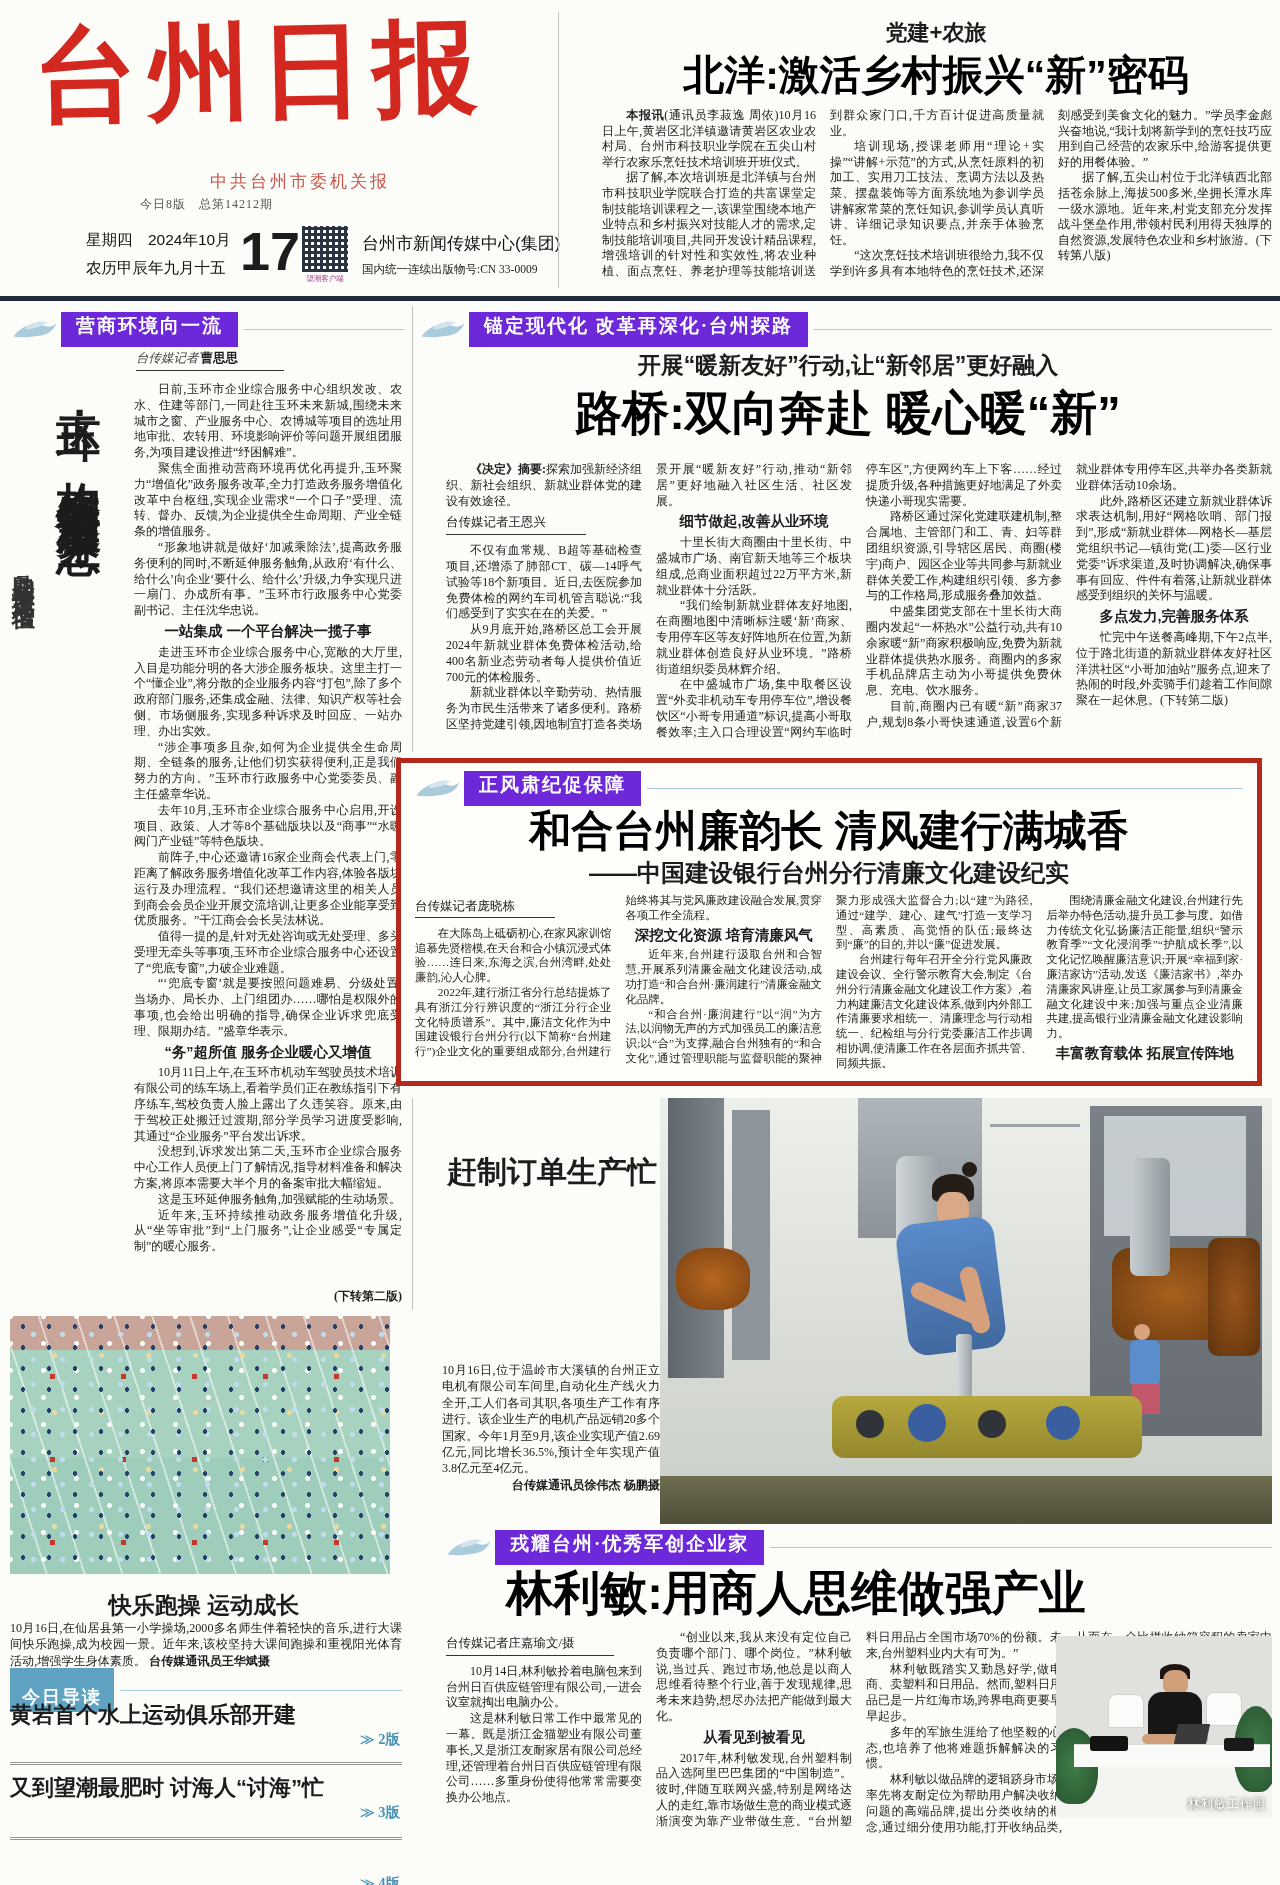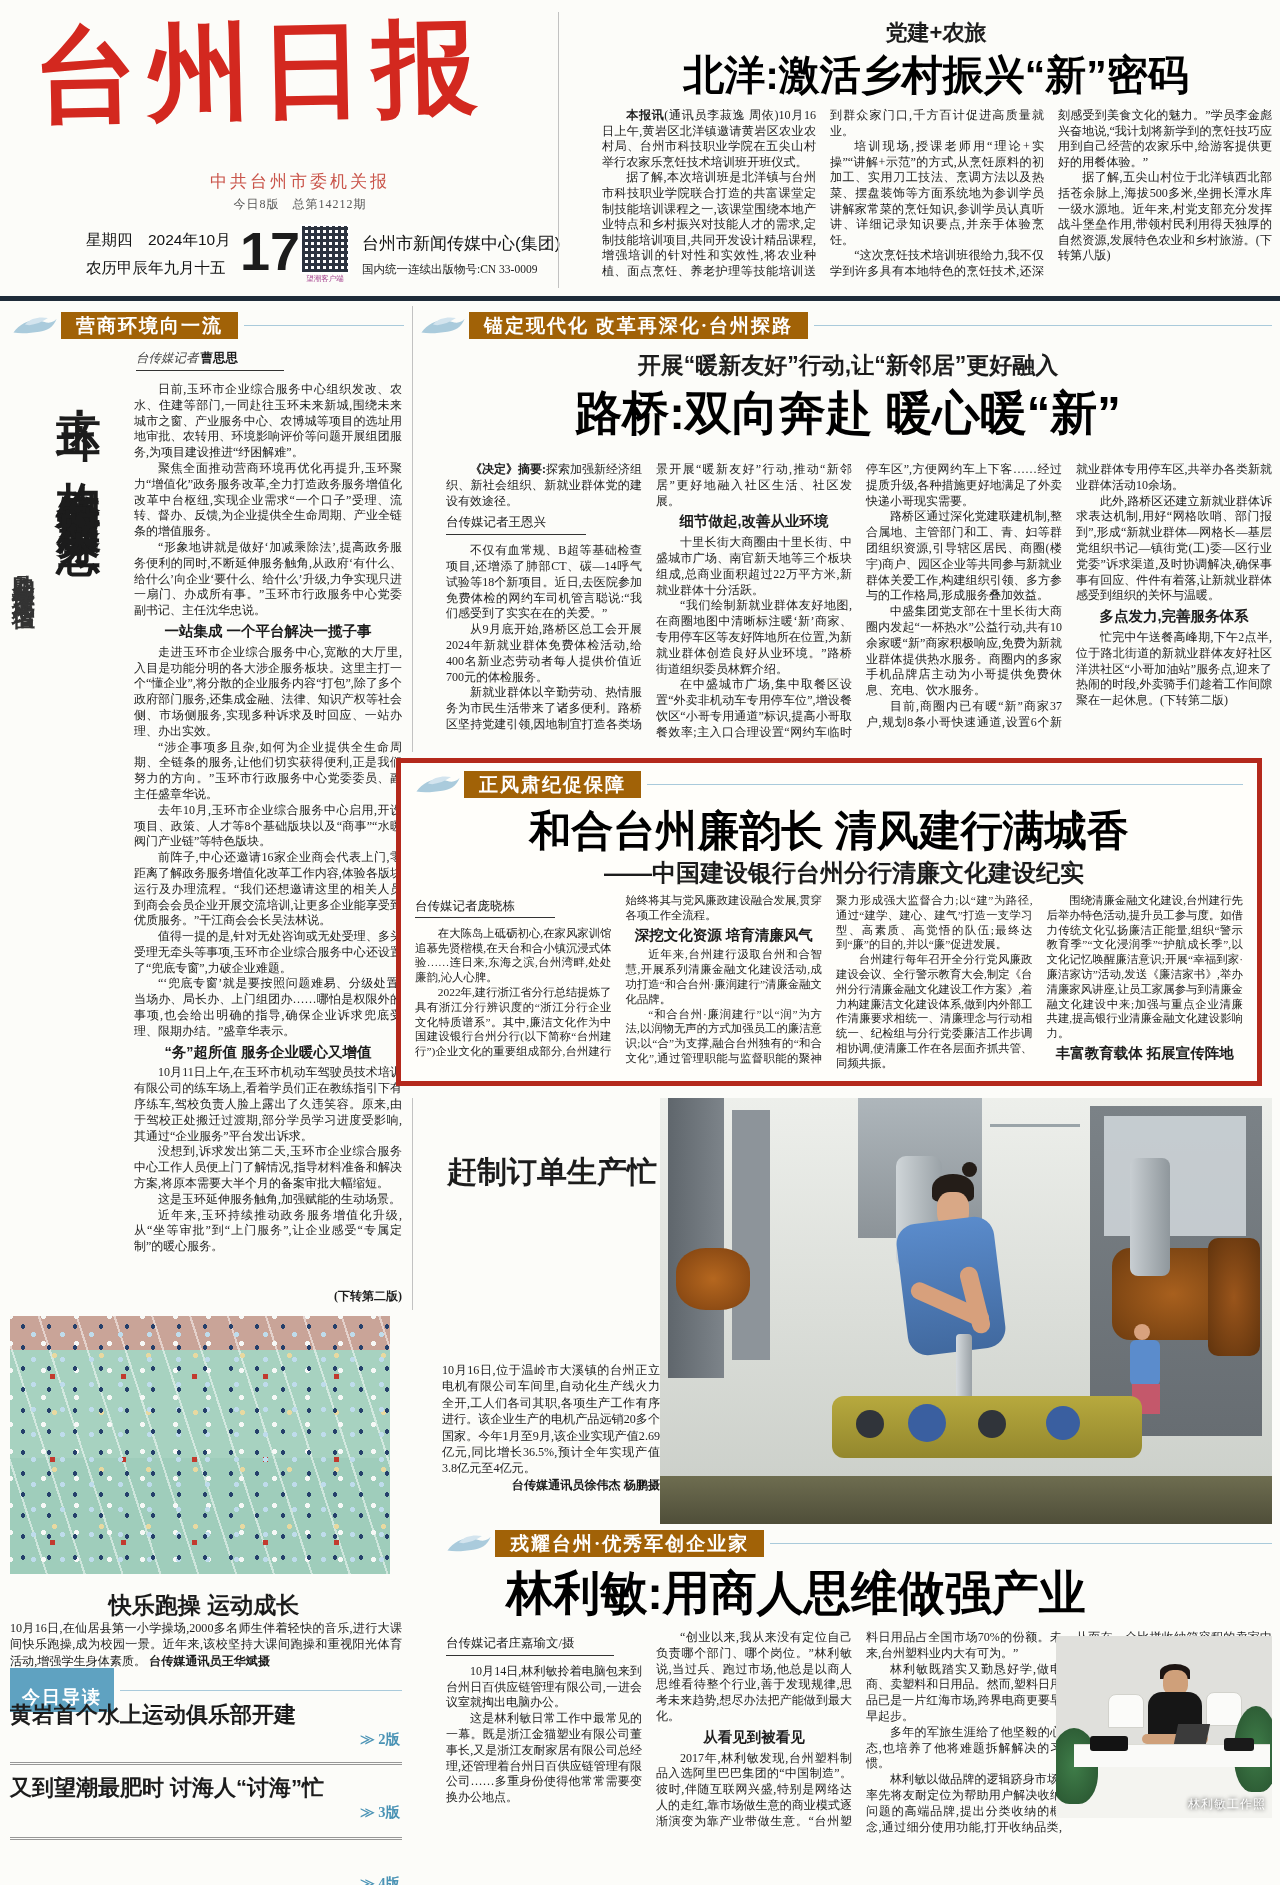--- a/index.html
+++ b/index.html
@@ -4,43 +4,43 @@
 <style>
   html,body{margin:0;padding:0;background:#9a9a9a;}
   .page{position:relative;width:1280px;height:1885px;margin:0 auto;background:#fcfcf9;
         font-family:"Liberation Serif","DejaVu Serif",serif;color:#1c1c1c;overflow:hidden;}
   .abs{position:absolute;}
   .sans{font-family:"Liberation Sans","DejaVu Sans",sans-serif;}
   
   .mast-title{font-weight:900;font-size:104px;line-height:1.25;color:#d3281f;letter-spacing:9px;
               transform:rotate(-1.2deg);font-family:"DejaVu Serif","Liberation Serif",serif;}
   .organ{font-size:17px;color:#c9544a;letter-spacing:3px;text-align:center;}
-  .edition{font-size:12px;color:#555;text-align:center;letter-spacing:1px;}
+  .edition{font-size:12px;color:#555;text-align:left;letter-spacing:1px;}
   .dateline{font-size:15.5px;color:#111;}
   .daynum{font-size:54px;font-weight:900;line-height:1;}
   .qr{width:46px;height:46px;background:
       repeating-linear-gradient(0deg,#2c3340 0 3px,transparent 3px 6px),
       repeating-linear-gradient(90deg,#2c3340 0 3px,#ffffff 3px 6px);
       outline:2px solid #fff;}
   .qr-label{font-size:7.5px;color:#a33e8c;text-align:center;}
   .publisher{font-size:17px;color:#111;}
   .issn{font-size:11.5px;color:#222;}
   .vrule{width:1px;background:#c2c2c2;}
   .thickbar{background:#1f2c3a;height:5px;}
   
   .badge-row{display:flex;align-items:center;}
   .badge-icon{flex:0 0 auto;margin-right:3px;display:inline-flex;}
-  .badge{background:#a16207;color:#fff;font-weight:bold;font-size:19px;line-height:1;
-         padding:4px 15px 4px;letter-spacing:2px;white-space:nowrap;}
+  .badge{background:#6d28d9;color:#fff;font-weight:bold;font-size:19px;line-height:1;
+         padding:4px 15px 12px;letter-spacing:2px;white-space:nowrap;}
   .badge.small{font-size:18px;padding:20px 12px 6px;background:#5fa2c1;}
   .badge-line{flex:1 1 auto;border-top:1.5px solid #a9cadb;margin-left:6px;}
   
   .kicker{font-weight:bold;text-align:center;}
   .headline{font-weight:900;text-align:center;color:#000;white-space:nowrap;}
-  .sub-title{font-weight:bold;text-align:center;margin-left:15px;}
+  .sub-title{font-weight:bold;text-align:center;}
   
   .byline{font-size:12.5px;border-bottom:1.5px solid #333;display:inline-block;padding:0 46px 3px 0;}
   .byline .pre{font-style:italic;color:#444;}
   .byline .name{font-weight:bold;margin-left:2px;}
   .byline-flow{font-size:12.5px;border-bottom:1.5px solid #333;padding:0 40px 3px 0;margin:6px 0 8px;display:inline-block;}
   
   .cols{column-gap:14px;text-align:justify;overflow:hidden;}
   .cols p{margin:0;text-indent:2em;}
   .cols .sub{font-family:"Liberation Sans","DejaVu Sans",sans-serif;font-weight:bold;
              font-size:14.5px;text-align:center;margin:5px 0;text-indent:0;break-inside:avoid;}

